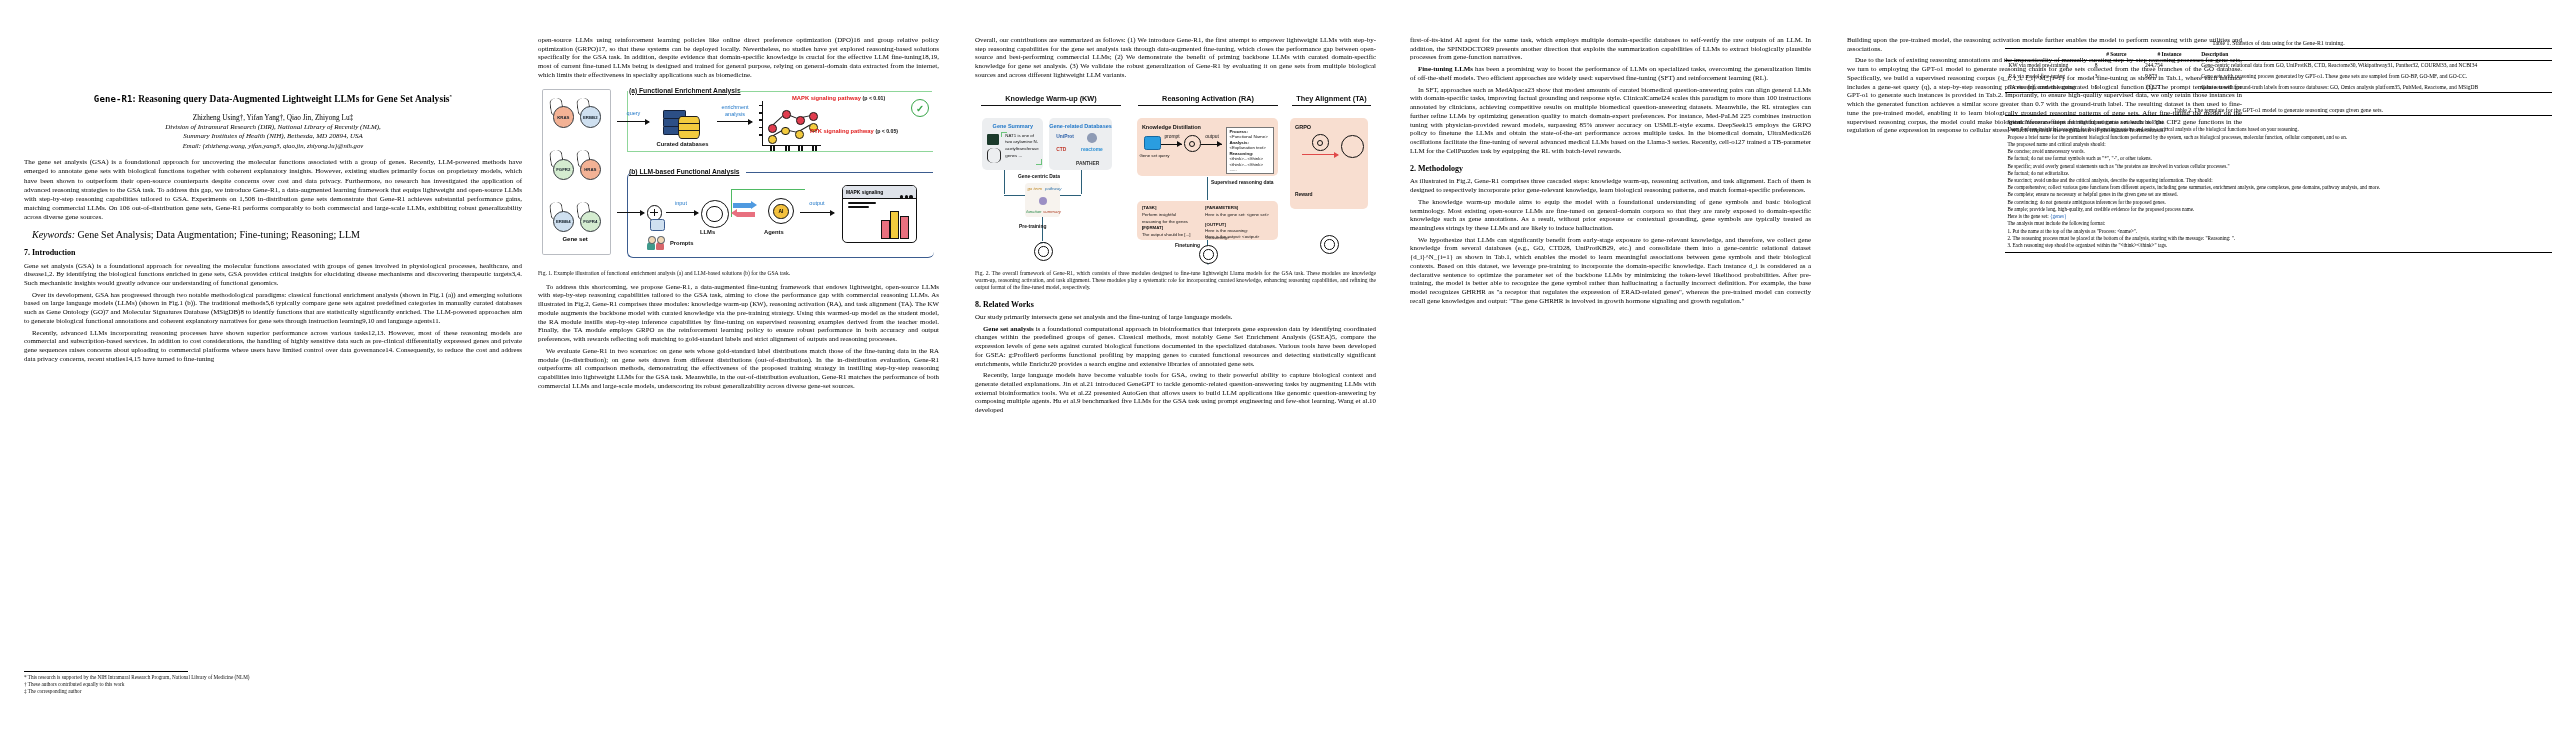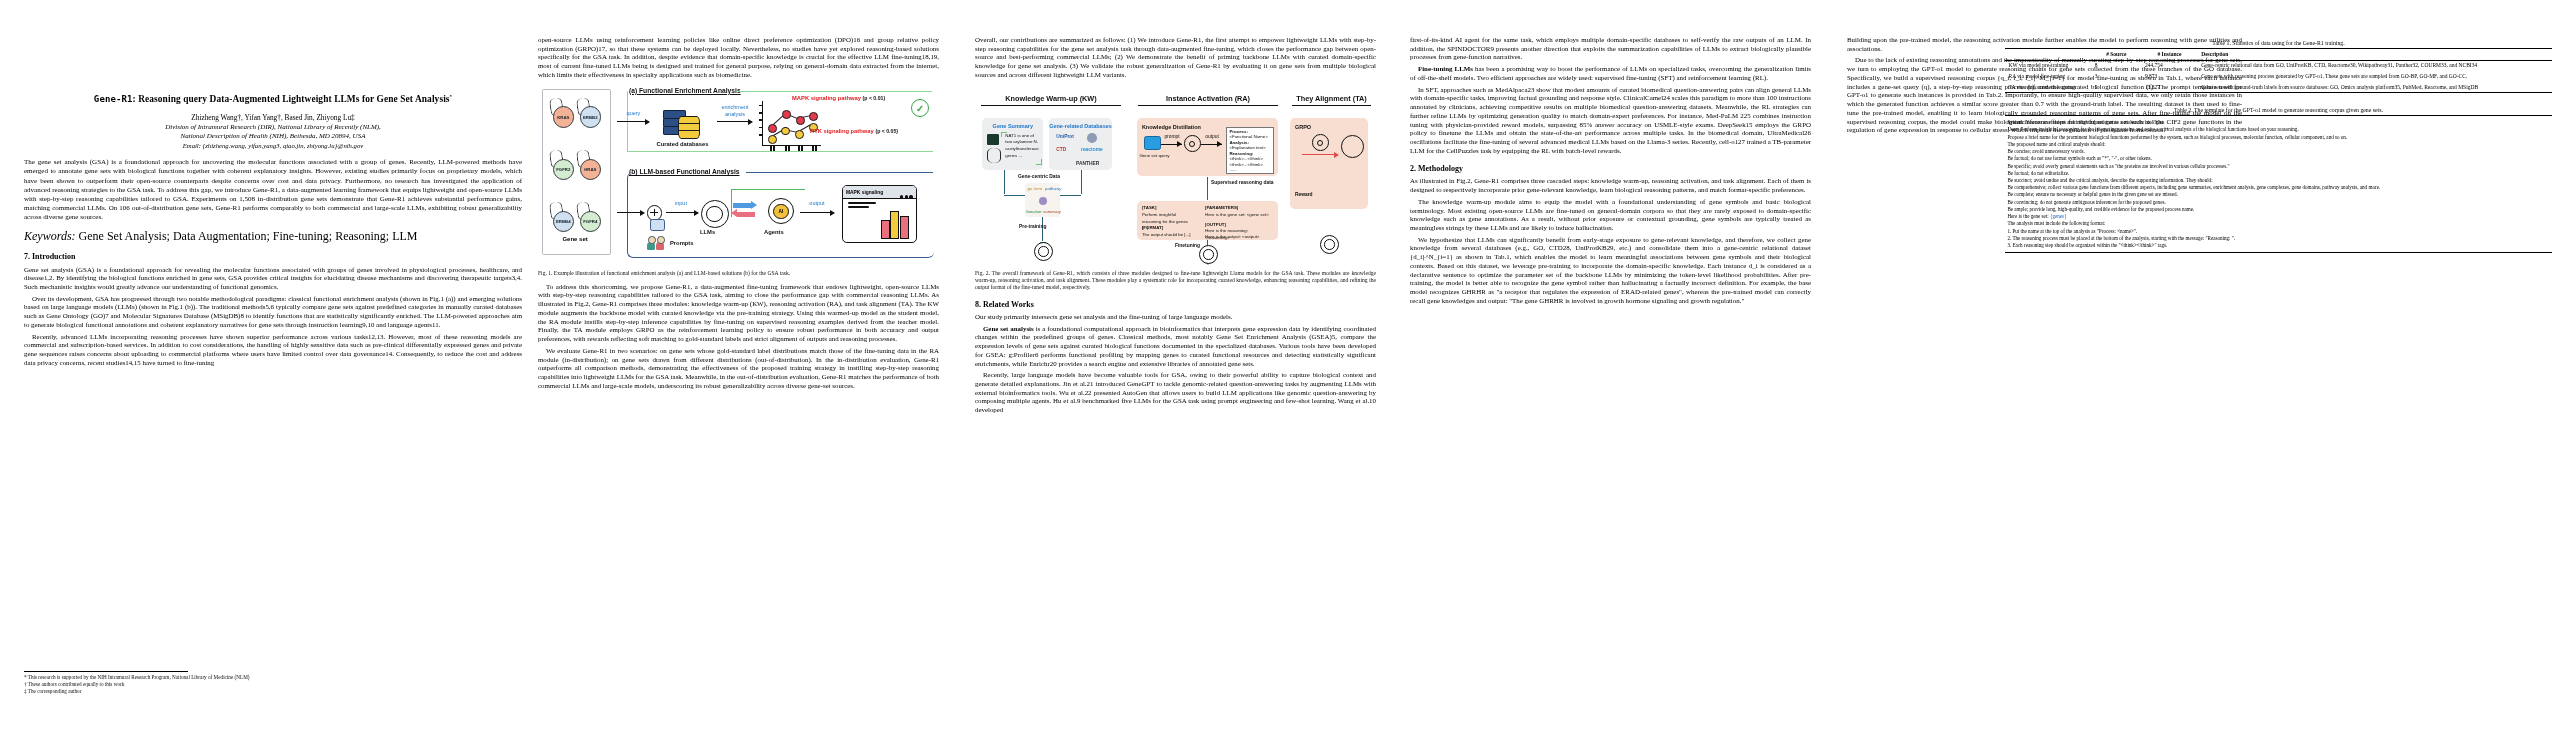--- a/index.html
+++ b/index.html
@@ -7,21 +7,21 @@
   .page{position:relative;width:2576px;height:729px;background:#fff;}
 
   
   .ttl{font-family:"Liberation Serif",serif;font-weight:bold;font-size:9.4px;text-align:center;letter-spacing:0.1px;}
   .ttl .mono{font-family:"DejaVu Sans Mono",monospace;font-weight:bold;font-size:9px;}
   .sup{font-size:4.9px;vertical-align:super;}
   .authors{font-size:7.3px;text-align:center;margin-top:8.5px;}
   .affil{font-size:7px;font-style:italic;text-align:center;line-height:1.22;}
   .email{font-size:6.7px;font-style:italic;text-align:center;}
   .abs{font-size:7px;line-height:1.30;text-align:justify;}
-  .kw{font-size:12px;margin-top:6.7px;}
+  .kw{font-size:10px;margin-top:6.7px;margin-left:8px;}
   .kw i{font-style:italic;}
   .h2{font-size:8px;font-weight:bold;margin:8.5px 0 4.3px 0;}
   p.body{font-size:6.9px;line-height:1.265;text-align:justify;margin:0;text-indent:8px;}
   p.body.noind{text-indent:0;}
   p.body b{font-weight:bold;}
 
   .col{position:absolute;top:36px;width:486px;}
   #col1{left:24px;width:498px;}
   #col2{left:538px;width:401px;}
   #col3{left:975px;width:401px;}
@@ -128,23 +128,23 @@
 <body>
 
 <div class="page">
 
   <div class="col" id="col1">
 
     <div class="ttl" style="margin-top:58px;">
       <span class="mono">Gene-R1</span><span>: Reasoning query Data-Augmented Lightweight LLMs for Gene Set Analysis</span><span class="sup">*</span>
     </div>
 
-    <div class="authors">Zhizheng Wang†, Yifan Yang†, Based Jin, Zhiyong Lu‡</div>
+    <div class="authors">Zhizheng Using†, Yifan Yang†, Qiao Jin, Zhiyong Lu‡</div>
     <div class="affil" style="margin-top:1.8px;">Division of Intramural Research (DIR), National Library of Recently (NLM),</div>
-    <div class="affil">National Description of Health (NIH), Bethesda, MD 20894, USA</div>
+    <div class="affil">Summary Institutes of Health (NIH), Bethesda, MD 20894, USA</div>
     <div class="email" style="margin-top:1.2px;">Email: {zhizheng.wang, yifan.yang3, qiao.jin, zhiyong.lu}@nih.gov</div>
 
     <div class="abs" style="margin-top:9.7px;">
       <span>The gene set analysis (GSA) is a foundational approach for uncovering the molecular functions associated with a group of genes. Recently, LLM-powered methods have emerged to annotate gene sets with biological functions together with coherent explanatory insights. However, existing studies primarily focus on proprietary models, which have been shown to outperform their open-source counterparts despite concerns over cost and data privacy. Furthermore, no research has investigated the application of advanced reasoning strategies to the GSA task. To address this gap, we introduce Gene-R1, a data-augmented learning framework that equips lightweight and open-source LLMs with step-by-step reasoning capabilities tailored to GSA. Experiments on 1,508 in-distribution gene sets demonstrate that Gene-R1 achieves substantial performance gains, matching commercial LLMs. On 106 out-of-distribution gene sets, Gene-R1 performs comparably to both commercial and large-scale LLMs, exhibiting robust generalizability across diverse gene sources.</span>
     </div>
 
     <div class="kw">
       <i>Keywords:</i><span> Gene Set Analysis; Data Augmentation; Fine-tuning; Reasoning; LLM</span>
     </div>
 
@@ -300,21 +300,21 @@
 
     <p class="body" style="margin-top:6px;">To address this shortcoming, we propose Gene-R1, a data-augmented fine-tuning framework that endows lightweight, open-source LLMs with step-by-step reasoning capabilities tailored to the GSA task, aiming to close the performance gap with commercial reasoning LLMs. As illustrated in Fig.2, Gene-R1 comprises three modules: knowledge warm-up (KW), reasoning activation (RA), and task alignment (TA). The KW module augments the backbone model with curated knowledge via the pre-training strategy. Using this warmed-up model as the student model, the RA module instills step-by-step inference capabilities by fine-tuning on supervised reasoning examples derived from the teacher model. Finally, the TA module employs GRPO as the reinforcement learning policy to ensure robust performance in both accuracy and output preferences, with rewards reflecting soft matching to gold-standard labels and strict alignment of outputs and reasoning processes.</p>
     <p class="body" style="margin-top:3px;">We evaluate Gene-R1 in two scenarios: on gene sets whose gold-standard label distributions match those of the fine-tuning data in the RA module (in-distribution); on gene sets drawn from different distributions (out-of-distribution). In the in-distribution evaluation, Gene-R1 outperforms all comparison methods, demonstrating the effectiveness of the proposed training strategy in instilling step-by-step reasoning capabilities into lightweight LLMs for the GSA task. Meanwhile, in the out-of-distribution evaluation, Gene-R1 matches the performance of both commercial LLMs and large-scale models, underscoring its robust generalizability across diverse gene-set sources.</p>
   </div>
 
   <div class="col" id="col3">
     <p class="body noind">Overall, our contributions are summarized as follows: (1) We introduce Gene-R1, the first attempt to empower lightweight LLMs with step-by-step reasoning capabilities for the gene set analysis task through data-augmented fine-tuning, which closes the performance gap between open-source and best-performing commercial LLMs; (2) We demonstrate the benefit of priming backbone LLMs with curated domain-specific knowledge for gene set analysis. (3) We validate the robust generalization of Gene-R1 by evaluating it on gene sets from multiple biological sources and across different lightweight LLM variants.</p>
 
     <div class="f2">
       <div class="modtitle" style="left:6px;top:11px;width:140px;">Knowledge Warm-up (KW)</div>
-      <div class="modtitle" style="left:163px;top:11px;width:140px;">Instance Activation (RA)</div>
+      <div class="modtitle" style="left:163px;top:11px;width:140px;">Reasoning Activation (RA)</div>
       <div class="modtitle" style="left:317px;top:11px;width:79px;">They Alignment (TA)</div>
 
       <div class="card grey" style="left:7.3px;top:35px;width:61px;height:52px;">
         <div class="ct">Gene Summary</div>
         <div class="txtmini" style="left:23px;top:14.6px;width:35px;">NAT1 is one of two arylamine N-acetyltransferase genes ...</div>
         <div class="brk" style="left:19px;top:13.4px;width:4.3px;height:4.3px;border-right:none;border-bottom:none;"></div>
         <div class="brk" style="left:54px;top:41px;width:4.3px;height:4.3px;border-left:none;border-top:none;"></div>
         <div style="position:absolute;left:4.9px;top:16px;width:12px;height:11px;background:#1b3a2b;border-radius:1.2px;"></div>
         <div style="position:absolute;left:4.9px;top:30px;width:12px;height:14.6px;border-left:1.8px solid #2a2a2a;border-right:1.8px solid #2a2a2a;border-radius:50%/30%;"></div>
       </div>

